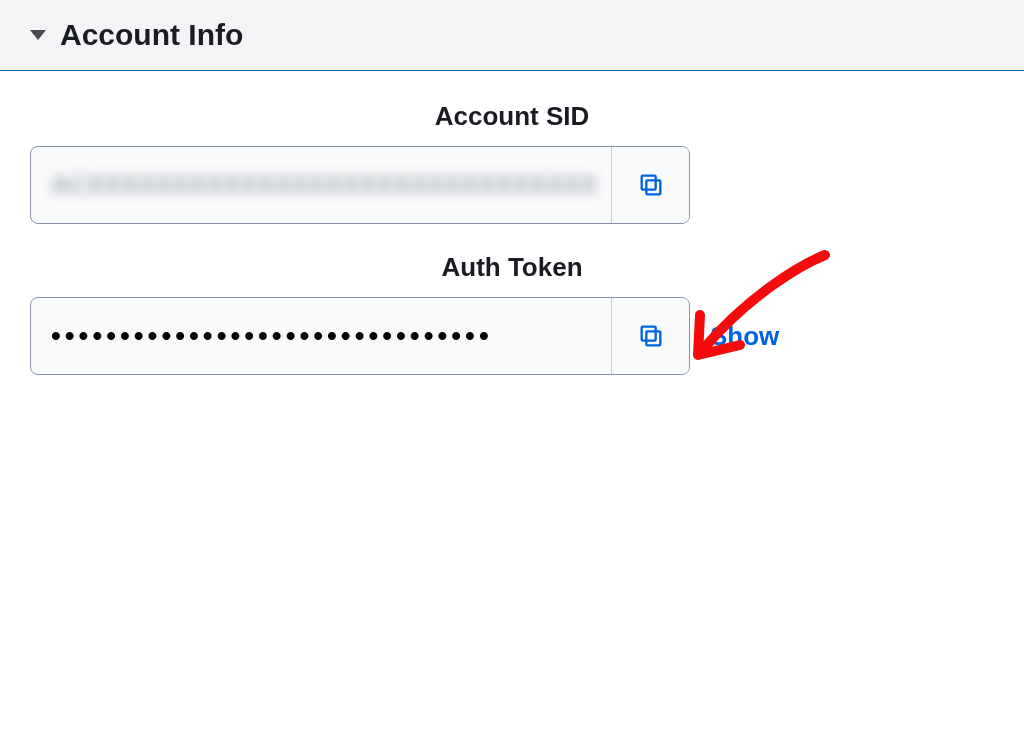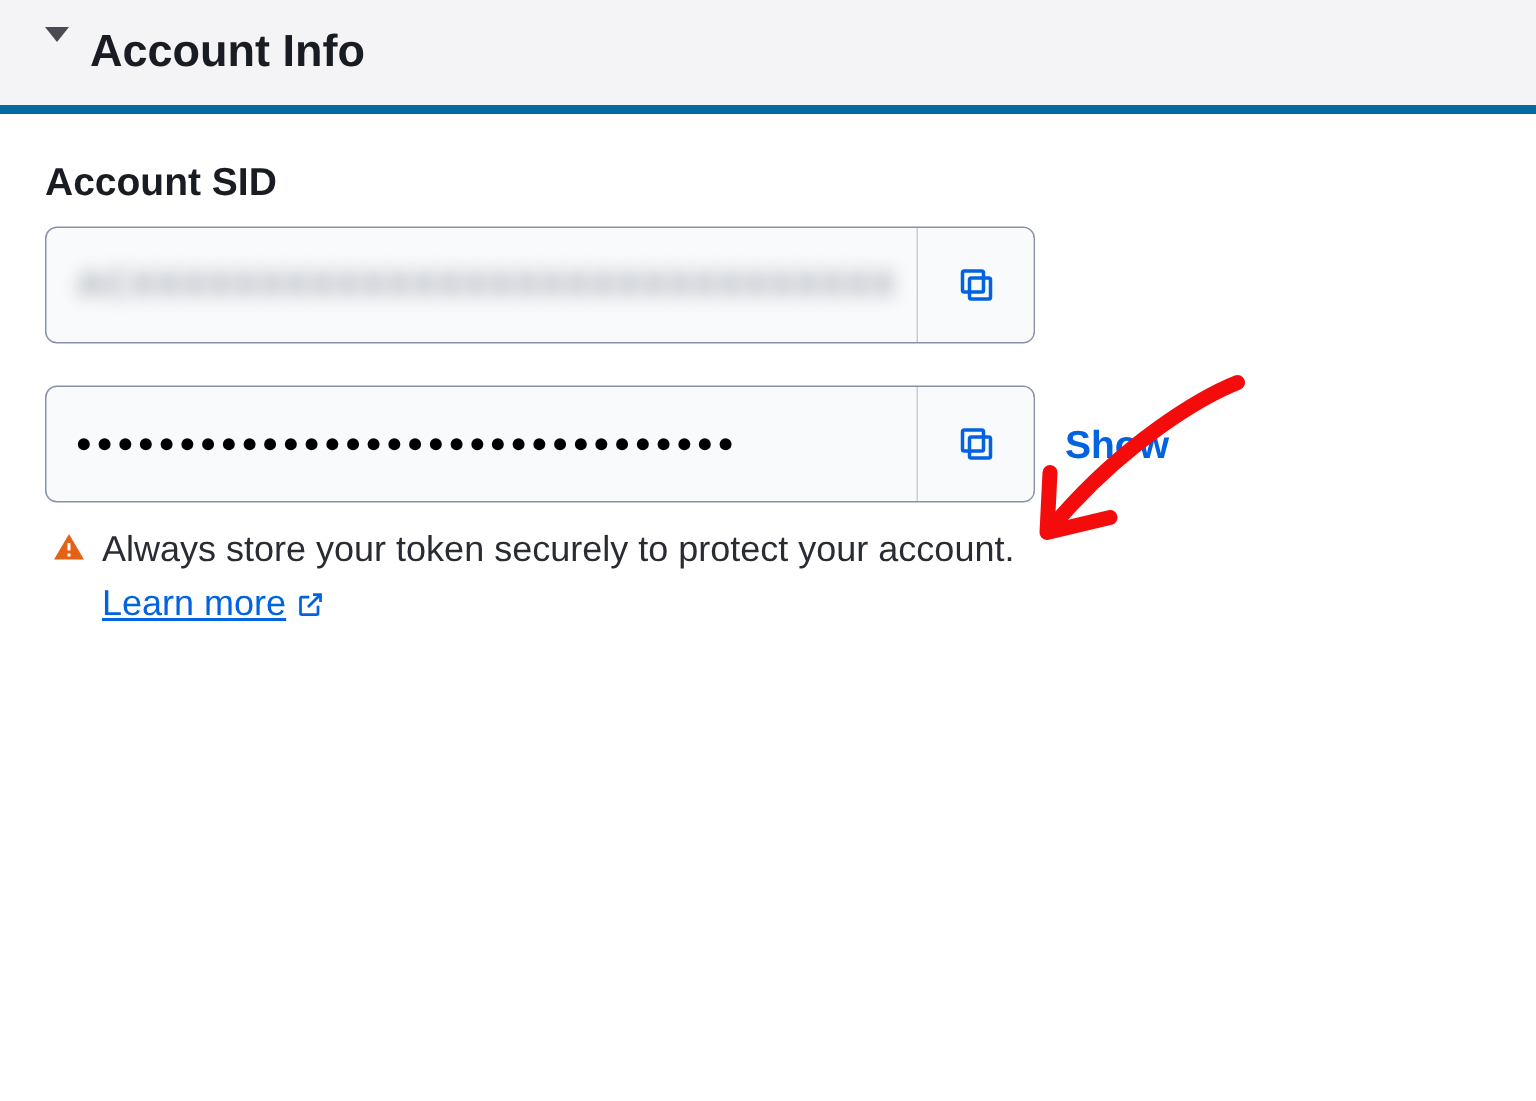--- a/index.html
+++ b/index.html
@@ -12,38 +12,39 @@
       background: #fff;
       width: 1024px;
       height: 734px;
       overflow: hidden;
       position: relative;
     }
     .account-header {
       background: #f4f4f6;
       padding: 18px 30px;
       display: flex;
-      align-items: flex-start;
+      align-items: center;
       gap: 14px;
-      border-bottom: 6px solid #0369a1;
+      border-bottom: 1px solid #0369a1;
     }
     .chevron-down {
       width: 0;
       height: 0;
       border-left: 8px solid transparent;
       border-right: 8px solid transparent;
       border-top: 10px solid #4a4a55;
     }
     .account-header-title {
       font-size: 30px;
       font-weight: 700;
       color: #1a1c24;
     }
     .content {
       padding: 30px 30px 20px 30px;
+      text-align: center;
     }
     .field {
       margin-bottom: 28px;
     }
     .field-label {
       font-size: 26px;
       font-weight: 700;
       color: #1a1c24;
       margin-bottom: 14px;
     }
@@ -163,51 +164,35 @@
           <svg class="copy-svg" viewBox="0 0 24 24" fill="none" stroke="#0263e0" stroke-width="2">
             <rect x="8" y="8" width="12" height="12" rx="1"></rect>
             <rect x="4" y="4" width="12" height="12" rx="1"></rect>
           </svg>
         </div>
       </div>
     </div>
   </div>
 
   <div class="field">
+    <div class="field-label">Auth Token</div>
     <div class="field-row">
       <div class="input-wrap">
         <div class="input-value">
           <span class="dots-text">••••••••••••••••••••••••••••••••</span>
         </div>
         <div class="copy-btn">
           <svg class="copy-svg" viewBox="0 0 24 24" fill="none" stroke="#0263e0" stroke-width="2">
             <rect x="8" y="8" width="12" height="12" rx="1"></rect>
             <rect x="4" y="4" width="12" height="12" rx="1"></rect>
           </svg>
         </div>
       </div>
       <div class="show-link">Show</div>
     </div>
-    <div class="warning-row">
-      <svg class="warning-icon" width="24" height="24" viewBox="0 0 24 24">
-        <path d="M12 3 L22 20 L2 20 Z" fill="#e46216"></path>
-        <rect x="11" y="9" width="2" height="5" fill="#fff"></rect>
-        <rect x="11" y="16" width="2" height="2" fill="#fff"></rect>
-      </svg>
-      <div class="warning-text">
-        <span>Always store your token securely to protect your account. </span><span class="learn-more">
-            <span>Learn more</span>
-          <svg class="ext-icon" viewBox="0 0 24 24" fill="none" stroke="#0263e0" stroke-width="2.5">
-              <path d="M18 13 L18 19 A1 1 0 0 1 17 20 L5 20 A1 1 0 0 1 4 19 L4 7 A1 1 0 0 1 5 6 L11 6" fill="none" stroke="#0263e0" stroke-width="2.2"></path>
-              <path d="M14 4 L20 4 L20 10" fill="none" stroke="#0263e0" stroke-width="2.2"></path>
-              <path d="M10 14 L20 4" fill="none" stroke="#0263e0" stroke-width="2.2"></path>
-            </svg>
-        </span>
-      </div>
-    </div>
   </div>
 
 
 </div>
 
 <svg class="annotation-arrow" width="160" height="130" viewBox="0 0 160 130">
   <path d="M 145 10 C 120 20, 70 50, 25 102" stroke="#f40b0b" stroke-width="10" fill="none" stroke-linecap="round"></path>
   <path d="M 20 70 L 18 110 L 60 100" stroke="#f40b0b" stroke-width="10" fill="none" stroke-linecap="round" stroke-linejoin="round"></path>
 </svg>
 

